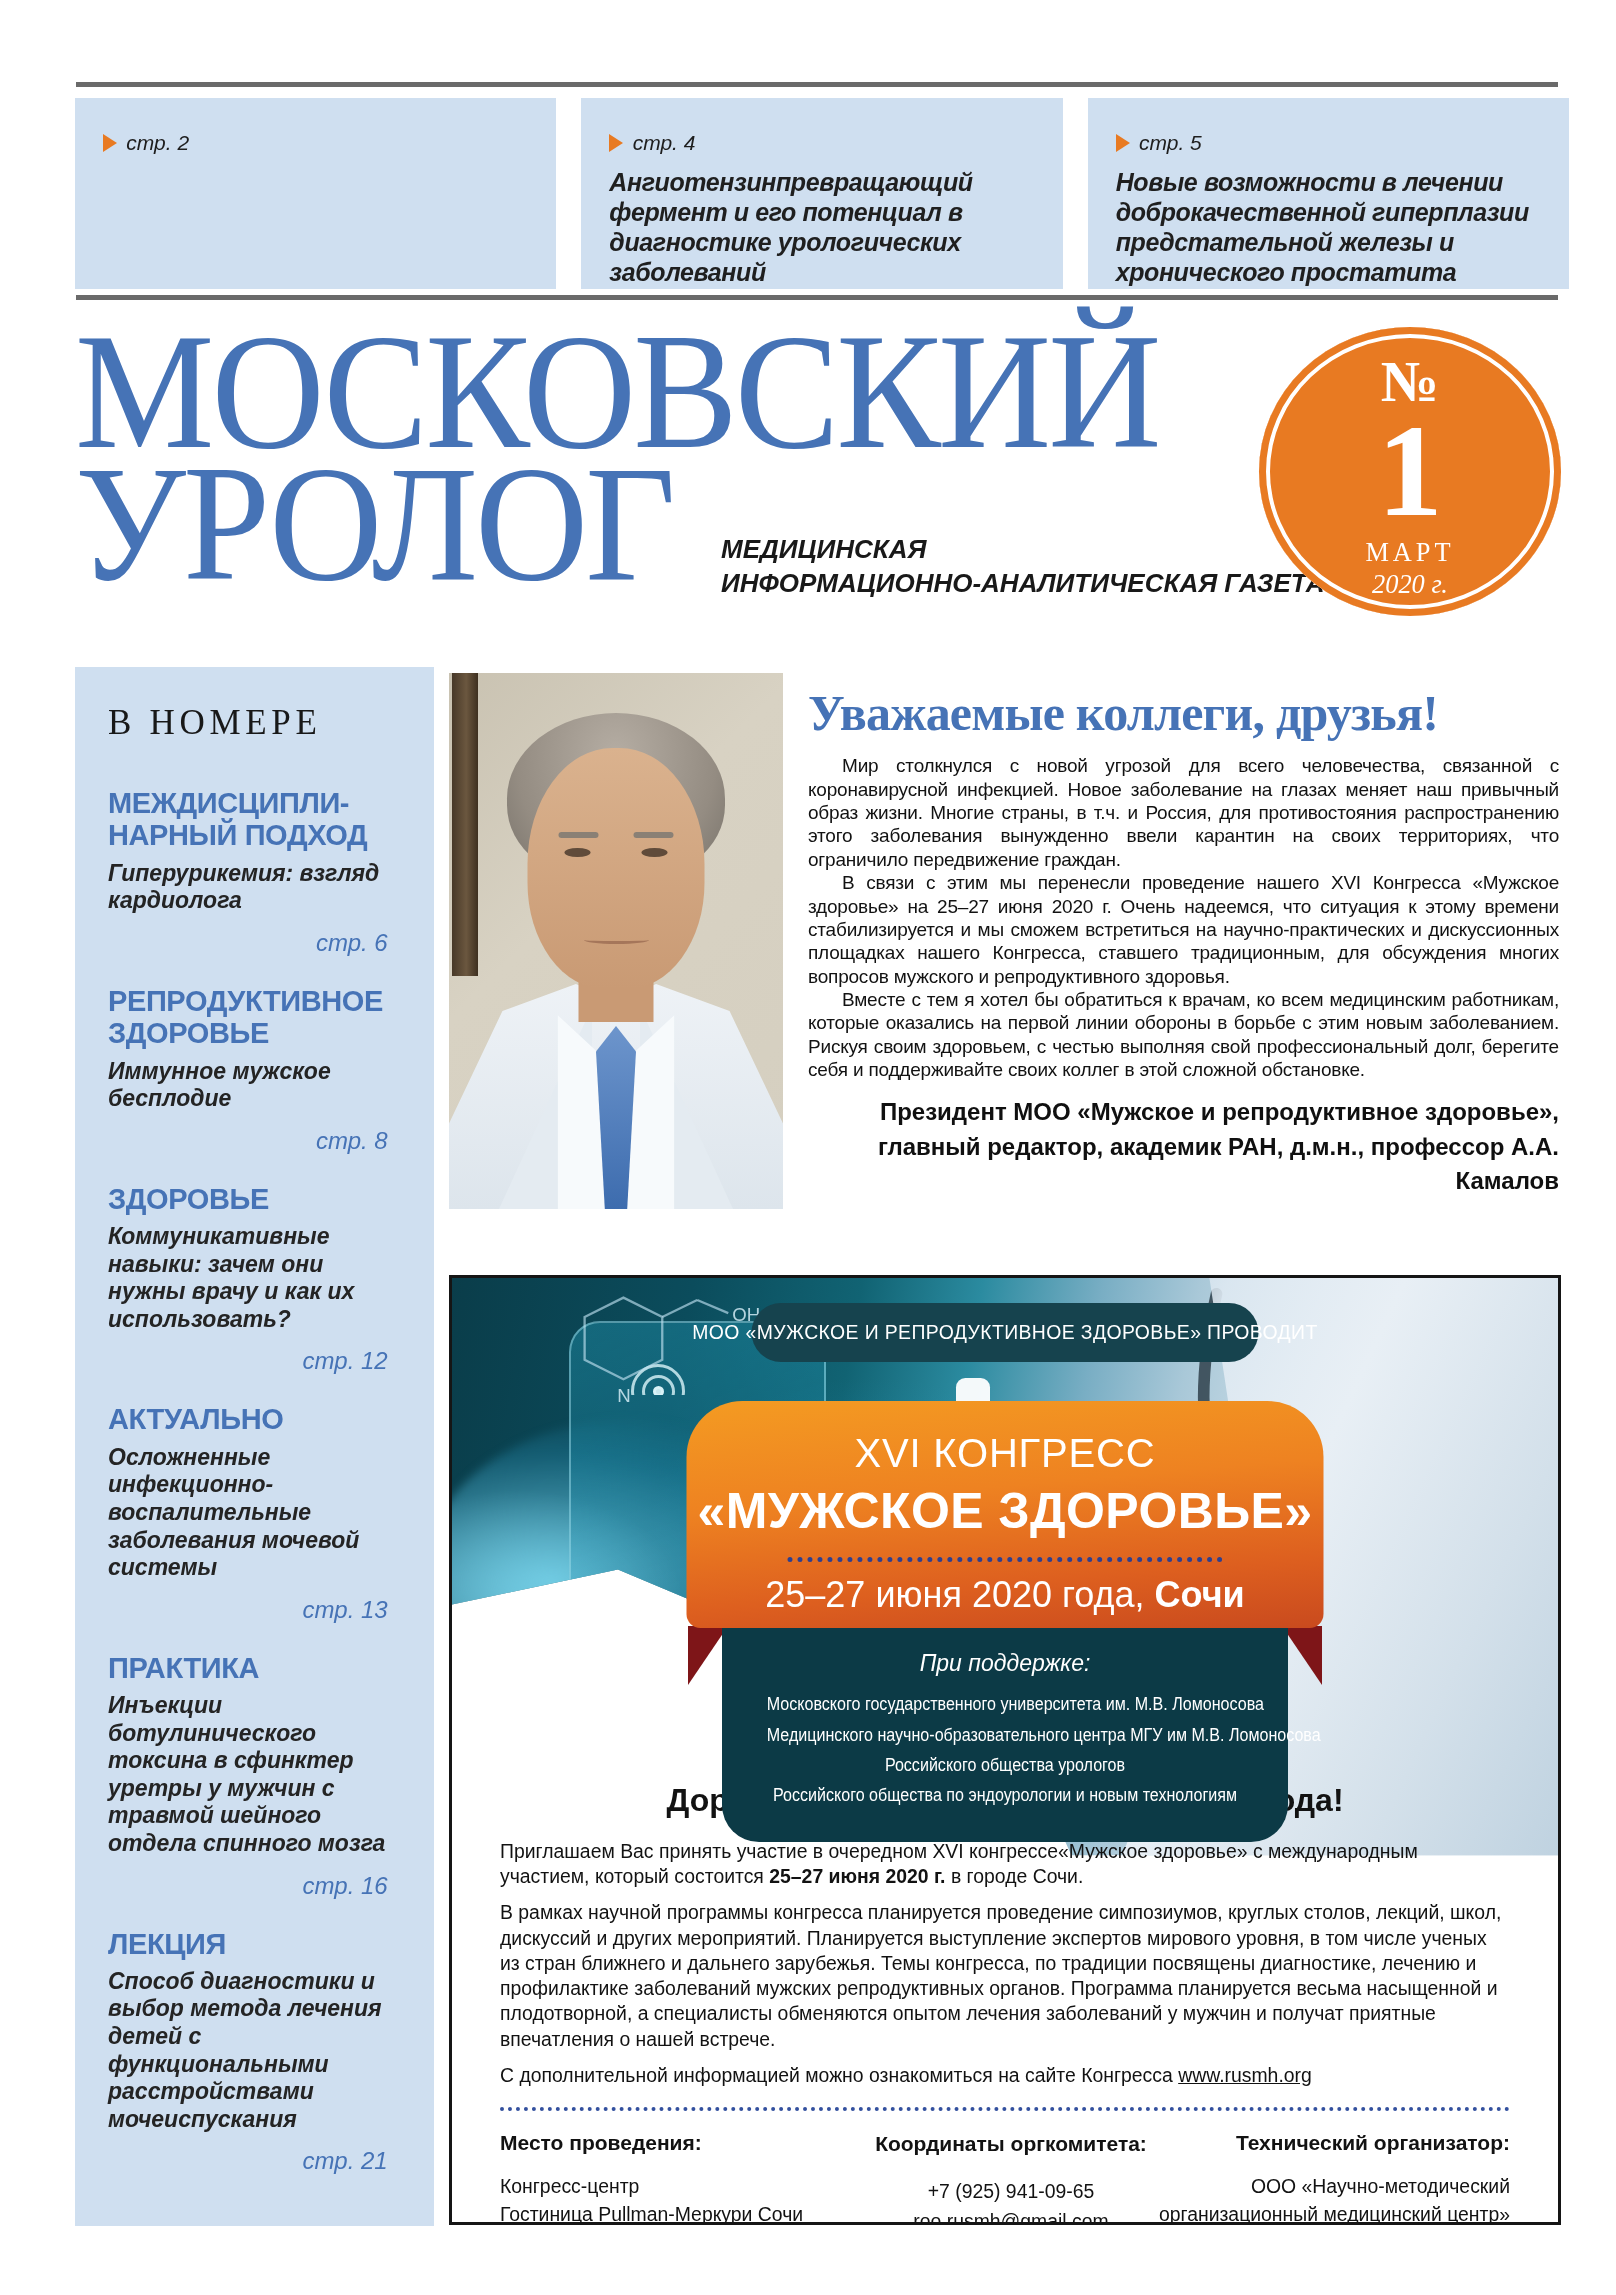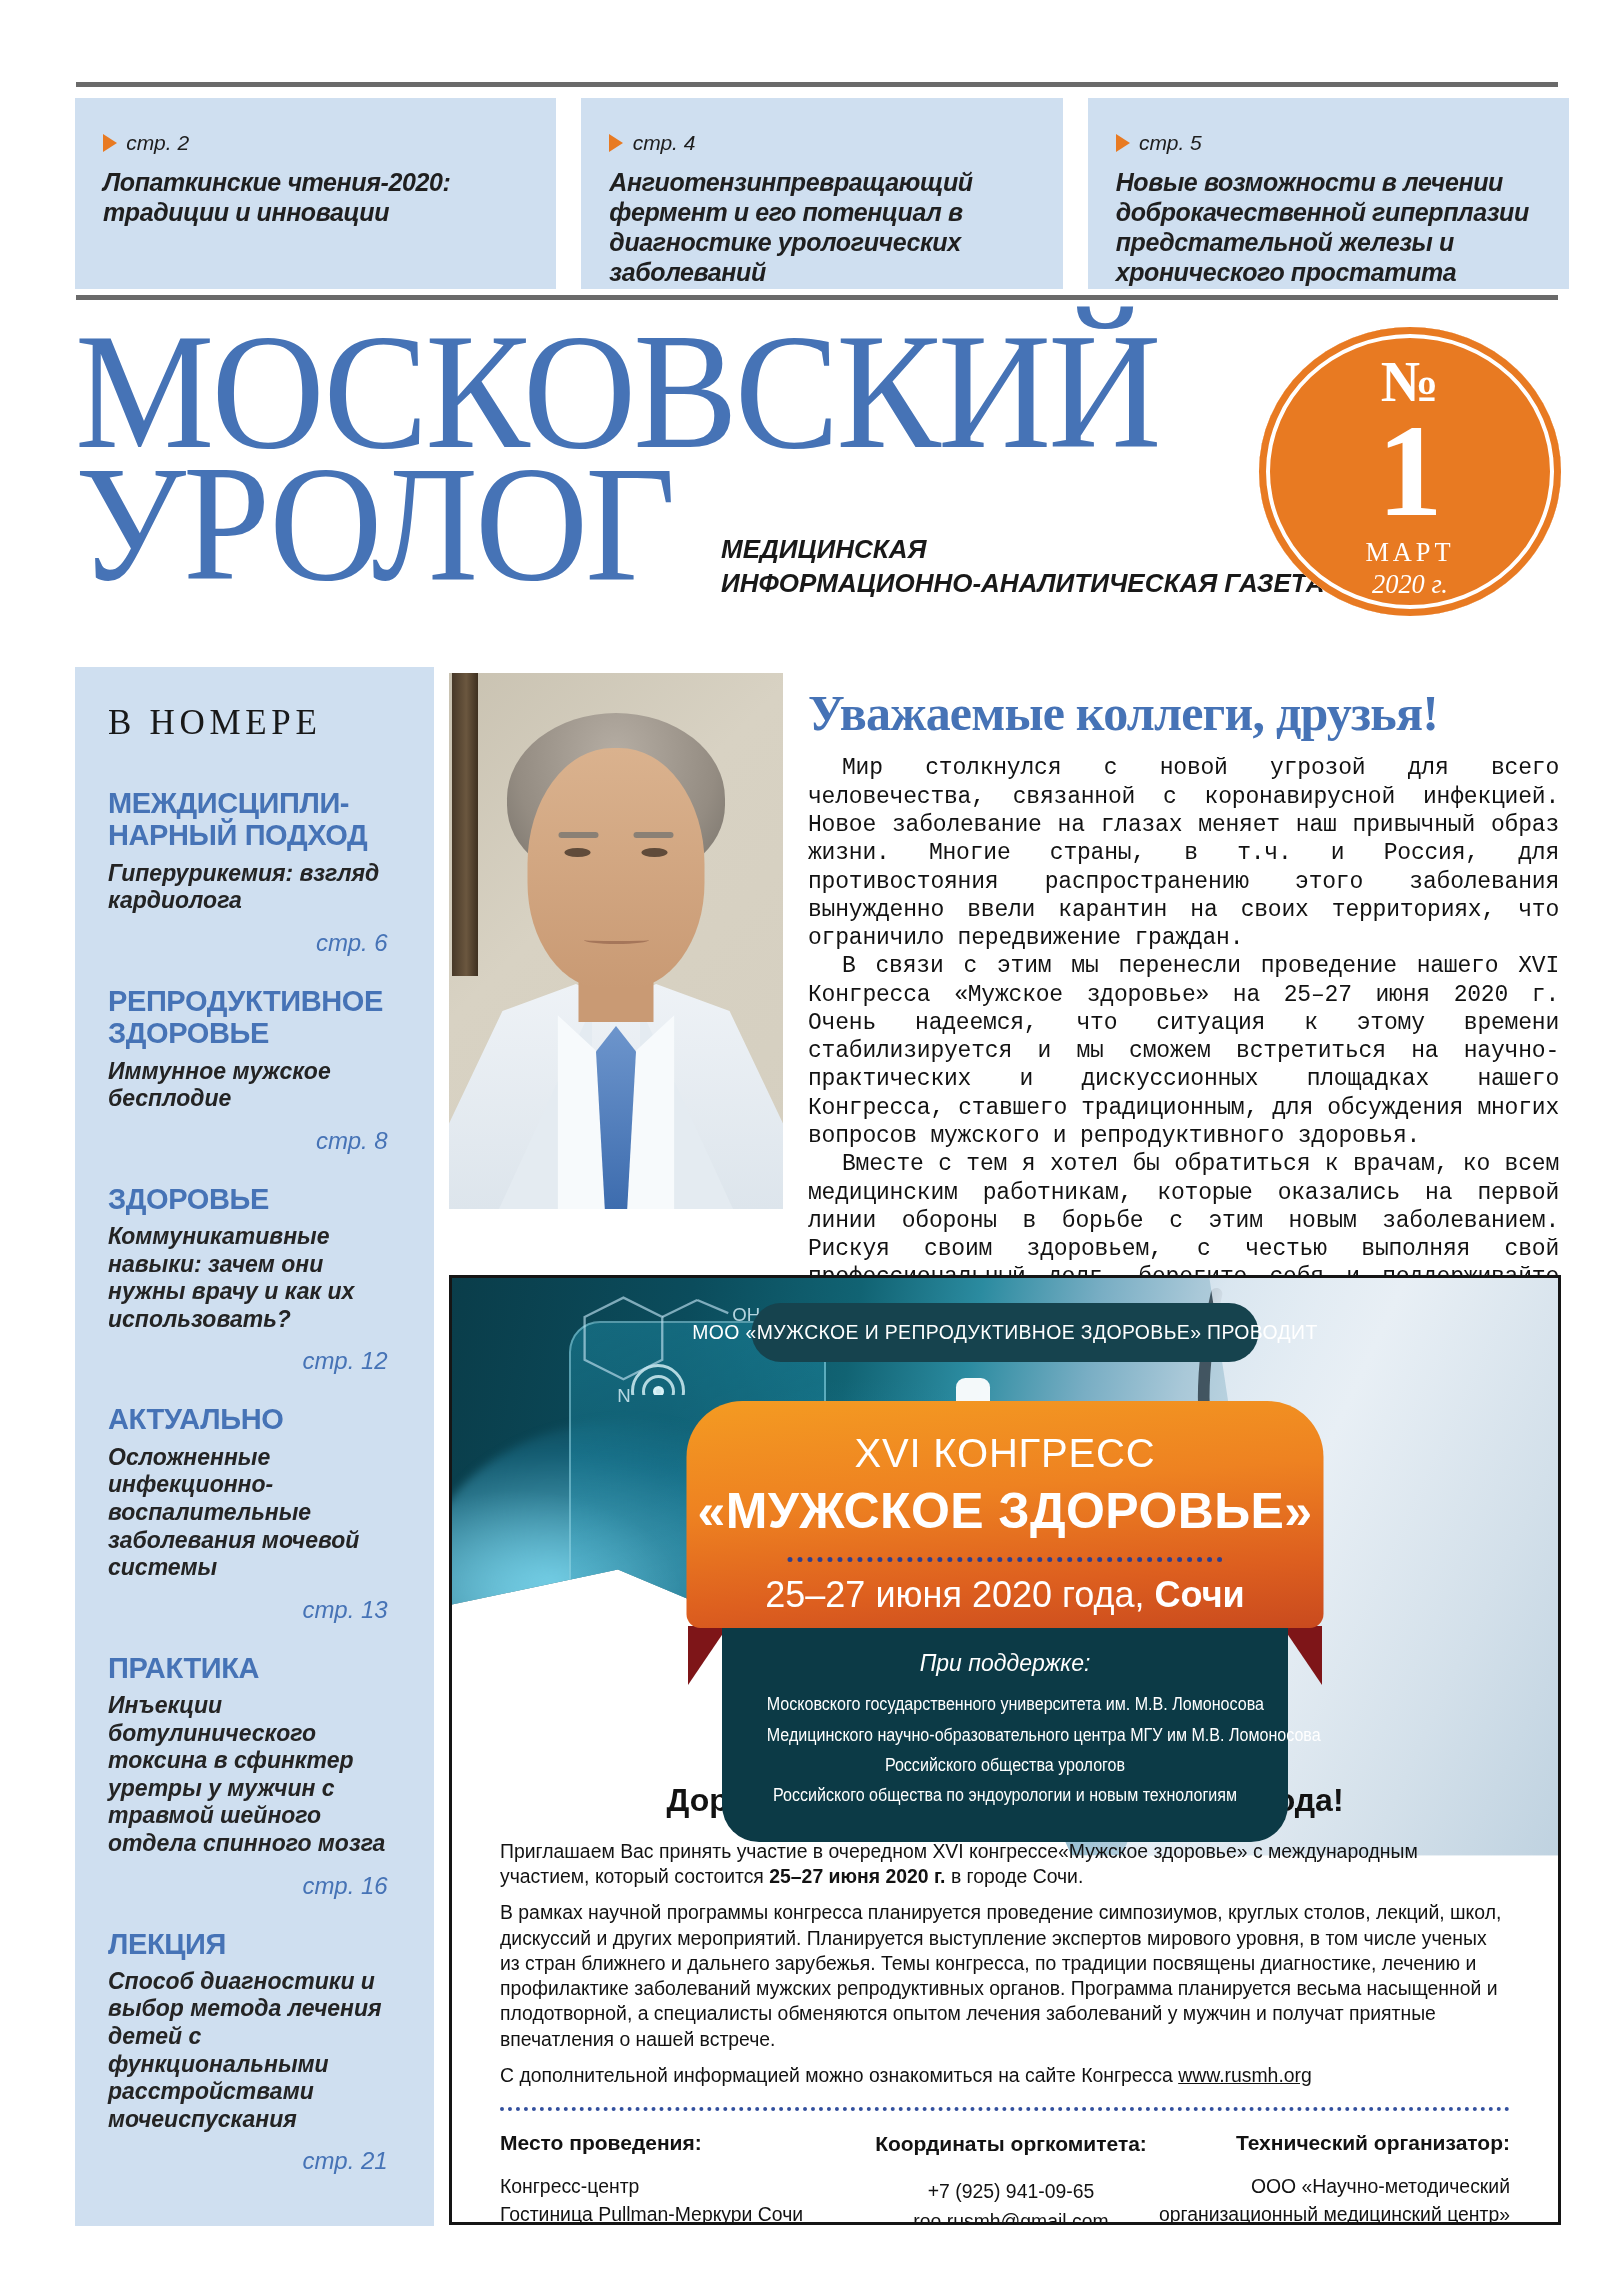--- a/index.html
+++ b/index.html
@@ -70,21 +70,21 @@
               background:#f7fafc; clip-path:polygon(0 0, 50% 28%, 100% 0, 100% 100%, 0 100%); }
   .ph-tie { position:absolute; left:50%; bottom:0; width:40px; height:183px; transform:translateX(-50%);
             background:linear-gradient(#6d95cc,#3d6cae); clip-path:polygon(50% 0, 100% 14%, 78% 100%, 22% 100%, 0 14%); }
   .ph-lapel { position:absolute; bottom:0; width:93px; height:202px; background:#e4ebf1; }
   .ph-lapel.l { left:50px; clip-path:polygon(100% 0, 0 100%, 100% 100%); }
   .ph-lapel.r { right:50px; clip-path:polygon(0 0, 100% 100%, 0 100%); }
 
   
   .lead { position:absolute; left:808px; top:684px; width:751px; }
   .lead h1 { font-family:"Liberation Serif", serif; font-weight:bold; font-size:50px; color:var(--accent-blue); margin-bottom:12.4px; letter-spacing:-0.8px; }
-  .lead p { font-size:23px; line-height:1.23; text-align:justify; text-indent:34px; color:#121212; letter-spacing:-0.2px;font-family:Liberation Mono, monospace; }
+  .lead p { font-size:19px; line-height:1.23; text-align:justify; text-indent:34px; color:#121212; letter-spacing:-0.2px; }
   .lead .sig { margin-top:14px; font-weight:bold; font-size:24px; line-height:1.42; text-align:right; color:#101010; }
 
   
   .congress { position:absolute; left:449px; top:1275px; width:1112px; height:950px;
               border:3.1px solid #151515; background:#ffffff; overflow:hidden; }
   .band { position:absolute; left:0; top:0; width:100%; height:583px;
           background:
             radial-gradient(ellipse 233px 155px at 6% 55%, rgba(170,240,255,.55), transparent 70%),
             radial-gradient(ellipse 202px 140px at 22% 80%, rgba(90,200,230,.4), transparent 70%),
             radial-gradient(ellipse 326px 233px at 38% 45%, rgba(30,140,170,.45), transparent 70%),
@@ -145,21 +145,20 @@
 <div class="page" style="--accent-blue: #4673b6; --accent-orange: #e87a22; --teaser-bg: #cfdff0; --dark-teal: #0c3a46; --ribbon-maroon: #7e1518;">
 
   <div class="rule rule-top"></div>
 
   <div class="teasers">
     <div class="teaser">
       <div class="t-marker">
         <span class="tri"></span>
         <span class="t-page">стр. 2</span>
       </div>
-      <div class="t-title">Лопаткинские чтения-2020: традиции и инновации</div>
     </div>
     <div class="teaser">
       <div class="t-marker">
         <span class="tri"></span>
         <span class="t-page">стр. 4</span>
       </div>
       <div class="t-title">Ангиотензинпревращающий фермент и его потенциал в диагностике урологических заболеваний</div>
     </div>
     <div class="teaser">
       <div class="t-marker">

